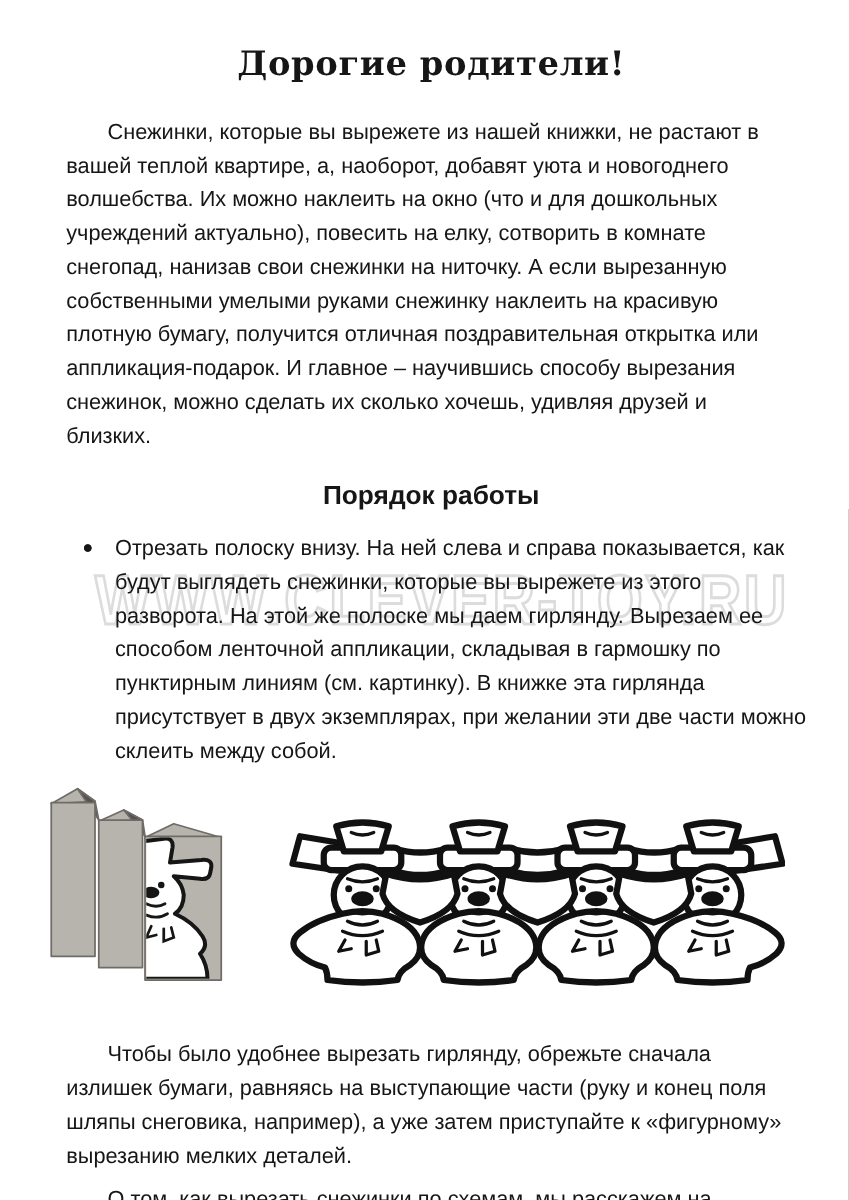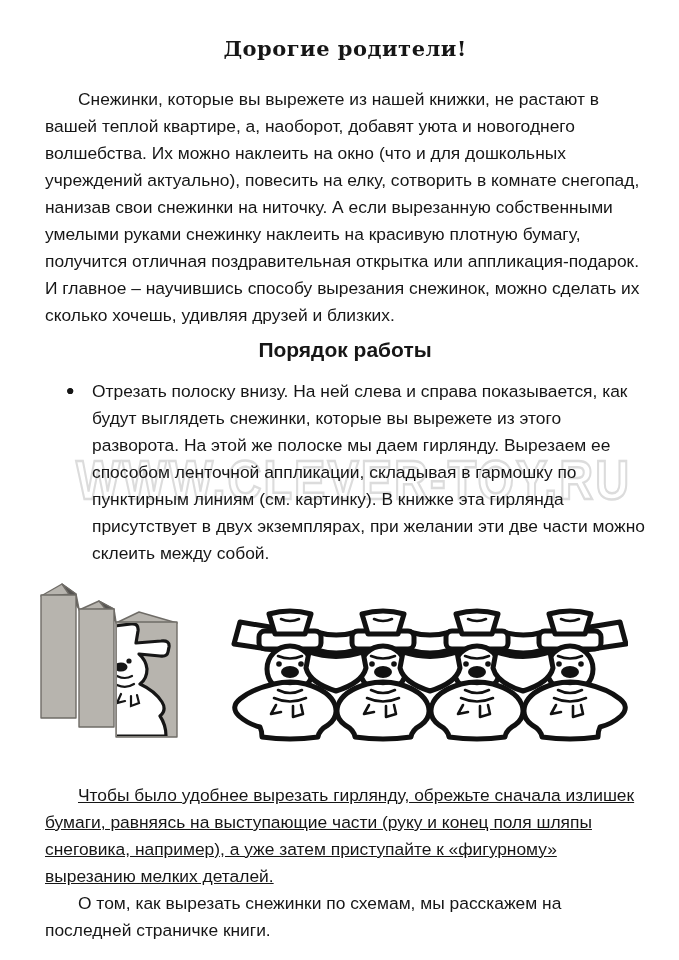--- a/index.html
+++ b/index.html
@@ -28,36 +28,36 @@
     user-select:none;
   }
   .content {
     position:relative;
     z-index:1;
     padding:22px 34px 0 45px;
   }
   .title {
     font-family:"DejaVu Serif", serif;
     font-weight:bold;
-    font-size:21px;
+    font-size:27px;
     letter-spacing:0.5px;
     text-align:center;
     margin:14px 0 25px 0;
   }
   .body-text {
     font-size:17.4px;
     line-height:27px;
-    margin:0;
+    margin:8px;
   }
   .indent { text-indent:33px; }
   .section-heading {
     font-size:21px;
     font-weight:bold;
     text-align:center;
-    margin:9px 0 16px 0;
+    margin:23px 0 16px 0;
   }
   ul.steps {
     list-style:none;
     margin:0; padding:0;
   }
   ul.steps li {
     position:relative;
     padding-left:47px;
     font-size:17.4px;
     line-height:27px;
@@ -66,21 +66,21 @@
     position:absolute;
     left:21px; top:-1px;
     font-size:14px;
   }
   .figure-row {
     display:flex;
     align-items:flex-start;
     margin:12px 0 0 -10px;
   }
   .figure-row .garland-wrap { margin:27px 0 0 50px; }
-  .closing-1 { margin-top:36px;text-decoration:underline; }
+  .closing-1 { margin-top:36px; }
 </style>
 </head>
 <body>
 
 <div class="page">
 
   <div class="watermark">WWW.CLEVER-TOY.RU</div>
 
   <div class="content">
 

